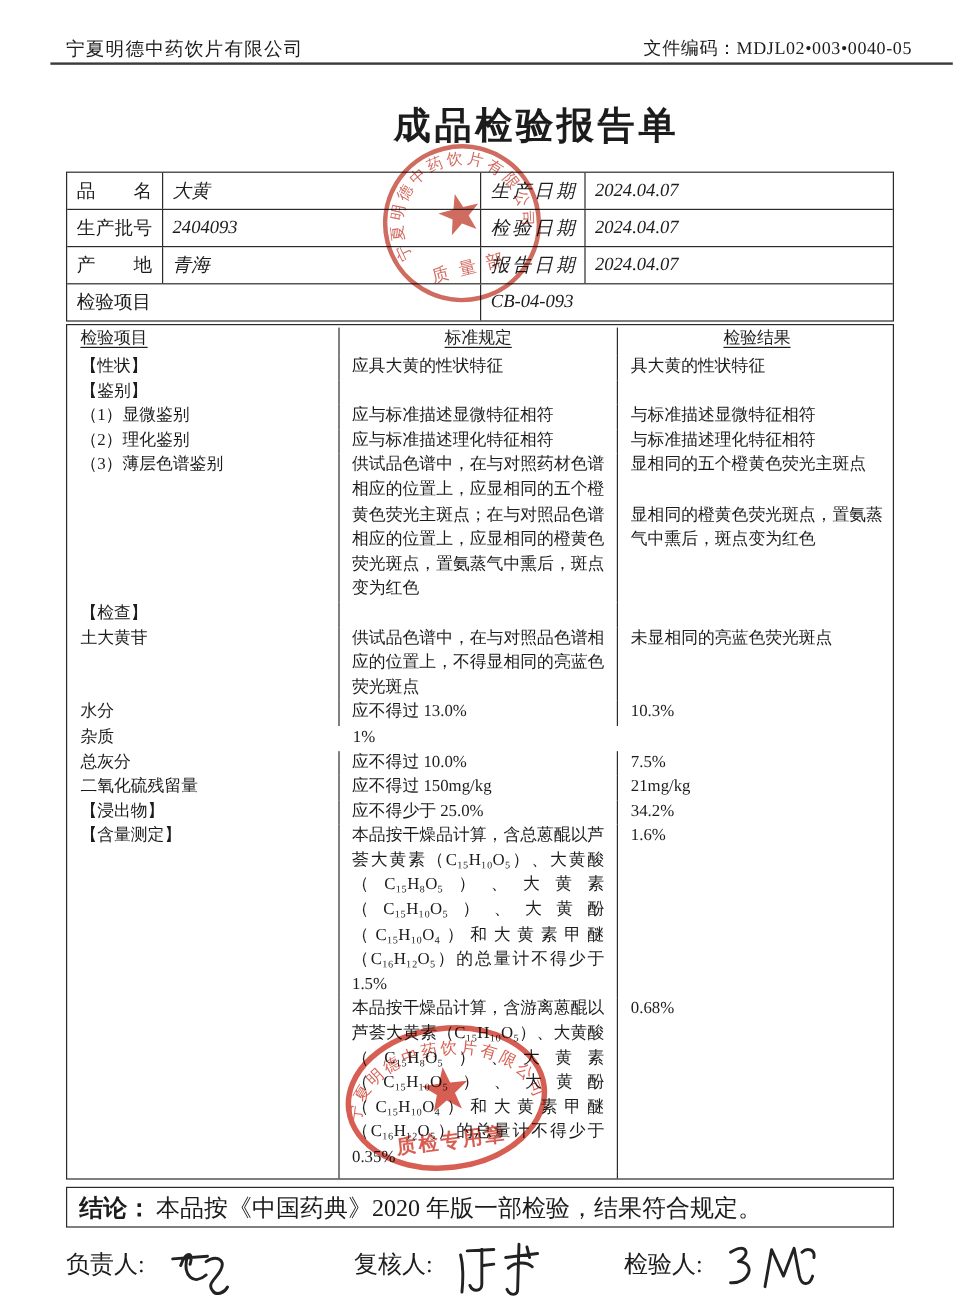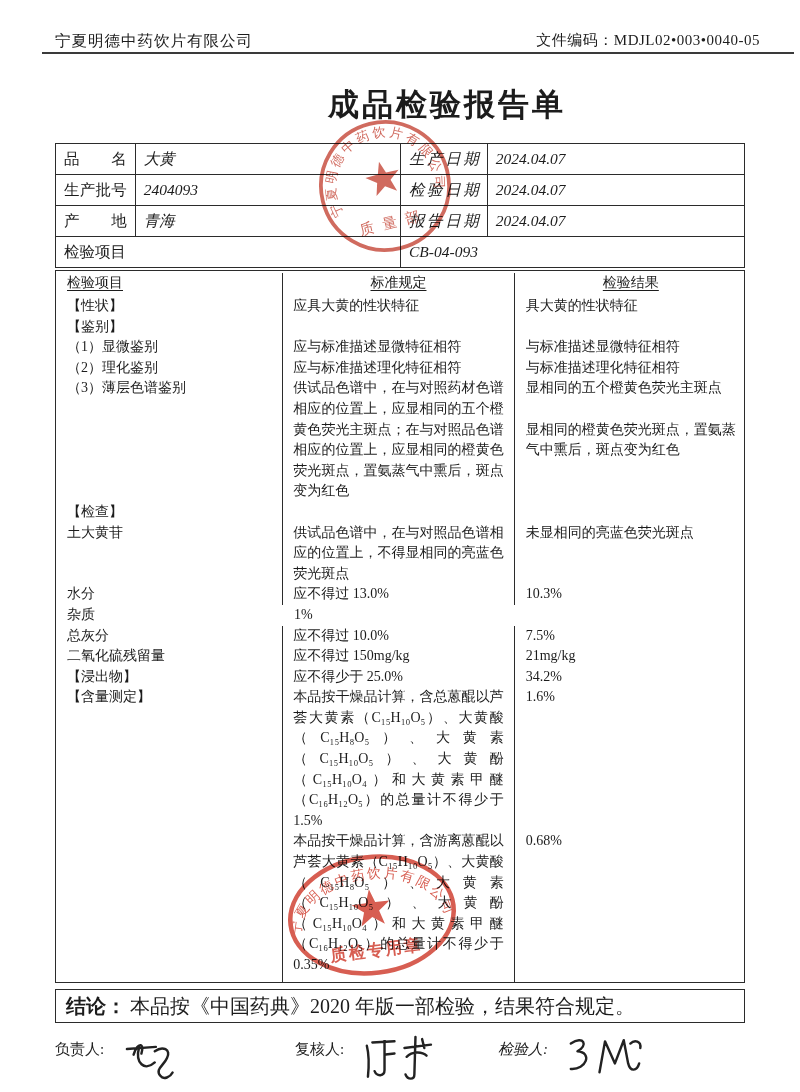--- a/index.html
+++ b/index.html
@@ -54,22 +54,22 @@
     left:55px;top:989px;width:690px;height:34px;border:1.6px solid #2b2b2b;box-sizing:border-box;
     display:flex;align-items:center;padding:0 10px;font-size:20px;
   }
   .conclusion .lab{font-weight:bold;margin-right:4px;}
 
   
   .signoff{left:55px;top:1032px;width:705px;height:56px;}
   .sig-group{position:absolute;top:0;display:flex;align-items:flex-start;}
   .sig-g1{left:0;}
   .sig-g2{left:240px;}
-  .sig-g3{left:443px;font-style:italic;}
-  .sig-label{font-size:15px;padding-top:8px;}
+  .sig-g3{left:465px;}
+  .sig-label{font-size:20px;padding-top:8px;}
   .sig-svg{margin-left:14px;}
 
   
   .stamp{position:absolute;mix-blend-mode:multiply;opacity:.82;pointer-events:none;}
   .stamp-top{left:310px;top:111px;color:#c64a3c;transform:rotate(-14deg);}
   .stamp-bottom{left:277px;top:845px;color:#cf3a2b;transform:rotate(-7deg);}
   .stamp text{fill:currentColor;}
 
   .sigpath{stroke:#222;stroke-width:2.2;fill:none;stroke-linecap:round;stroke-linejoin:round;}
 </style>

